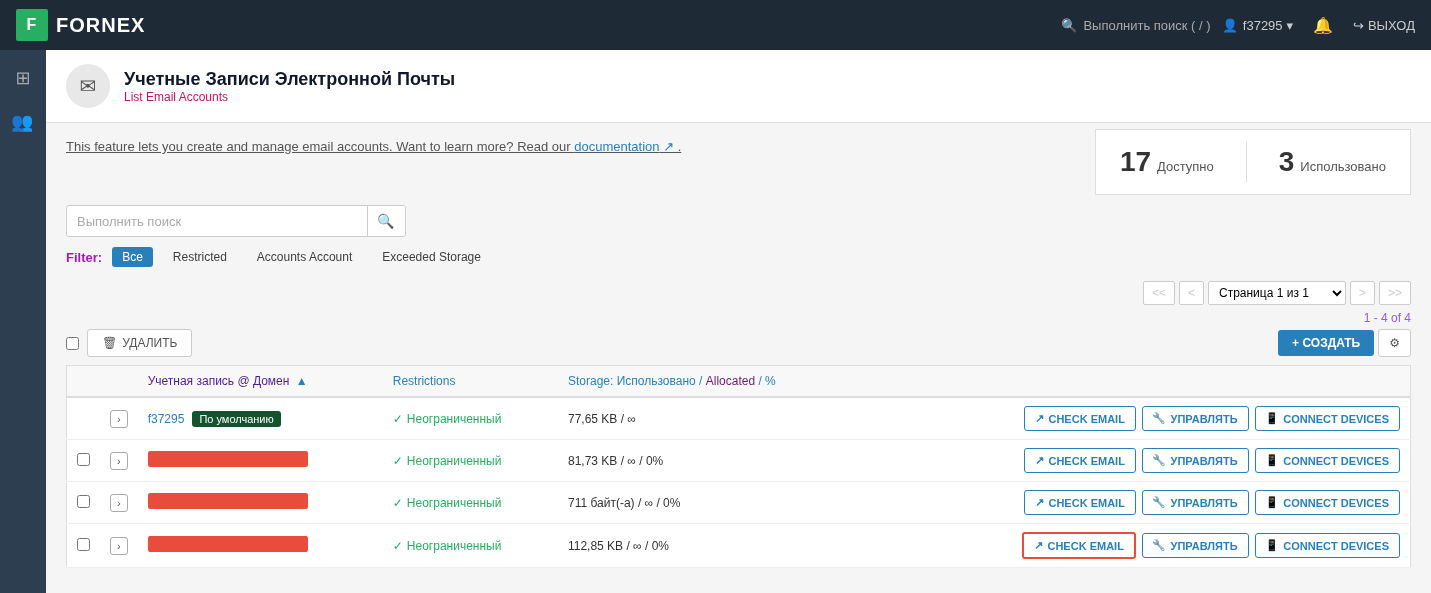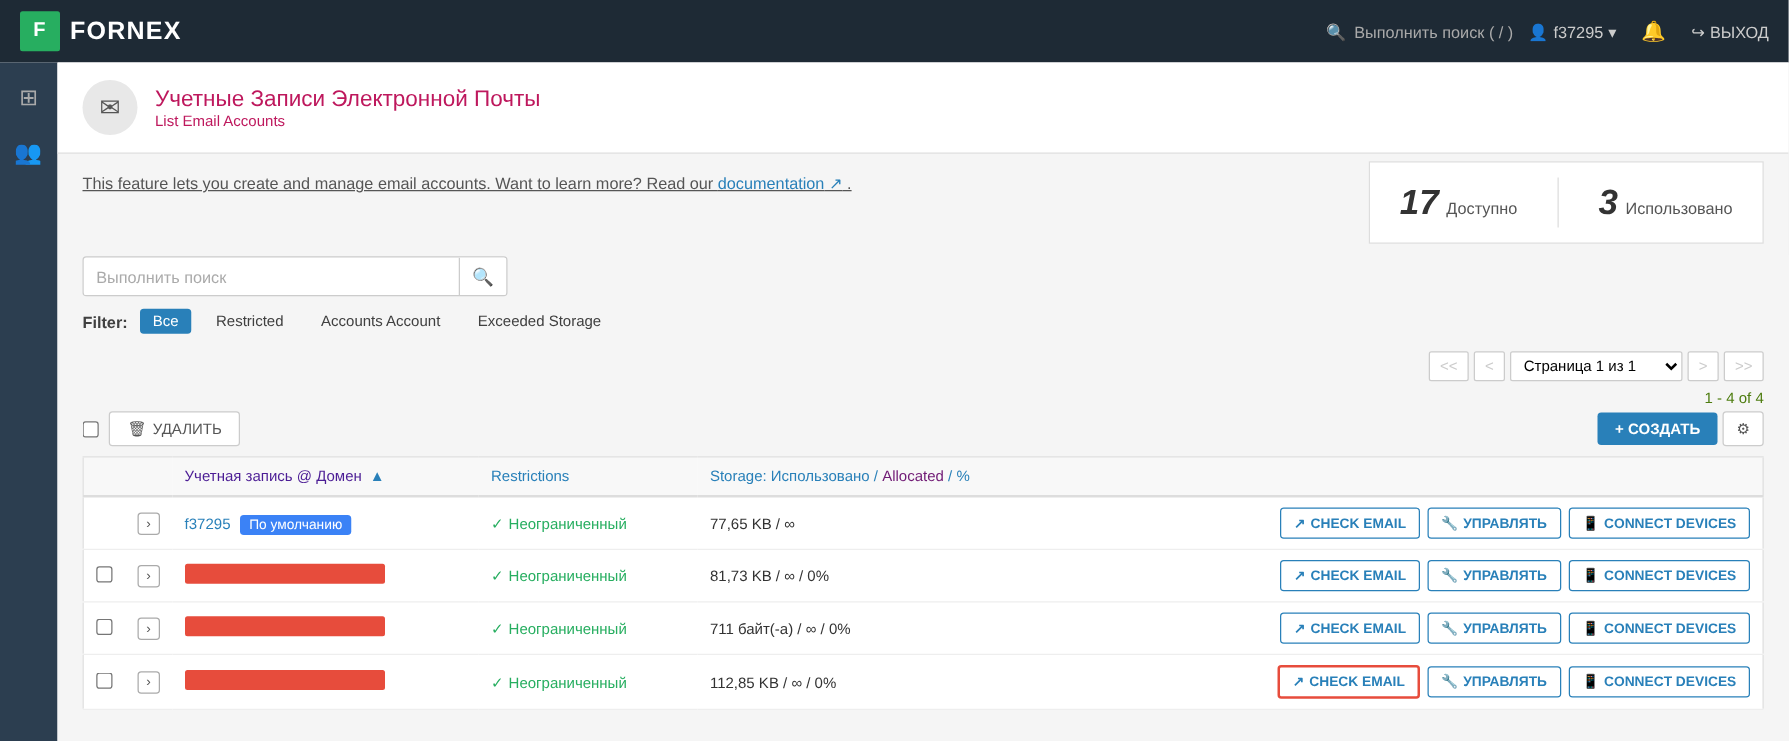--- a/index.html
+++ b/index.html
@@ -112,22 +112,22 @@
       background: #e8e8e8;
       border-radius: 50%;
       display: flex;
       align-items: center;
       justify-content: center;
       color: #555;
       font-size: 20px;
     }
     .page-header-text h1 {
       font-size: 18px;
-      font-weight: 400;
-      color: #be185d;
+      font-weight: 700;
+      color: #0f172a;
     }
     .page-header-text p {
       font-size: 12px;
       color: #be185d;
     }
 
     
     .content {
       padding: 16px 20px;
     }
@@ -156,21 +156,20 @@
     }
     .stat-item {
       display: flex;
       align-items: baseline;
       gap: 6px;
     }
     .stat-number {
       font-size: 28px;
       font-weight: bold;
       color: #333;
-      font-style: italic;
     }
     .stat-label {
       font-size: 13px;
       color: #555;
     }
     .stat-divider {
       width: 1px;
       height: 40px;
       background: #ddd;
     }
@@ -213,21 +212,21 @@
 
     
     .filter-row {
       display: flex;
       align-items: center;
       gap: 10px;
       margin-bottom: 14px;
     }
     .filter-label {
       font-size: 13px;
-      color: #404040;
+      color: #a21caf;
       font-weight: bold;
     }
     .filter-btn {
       padding: 3px 10px;
       border-radius: 3px;
       border: none;
       cursor: pointer;
       font-size: 12px;
     }
     .filter-btn.active {
@@ -260,21 +259,21 @@
     .page-select {
       font-size: 12px;
       border: 1px solid #ccc;
       padding: 3px 20px 3px 6px;
       border-radius: 2px;
       background: #fff;
       cursor: pointer;
     }
     .results-count {
       font-size: 12px;
-      color: #4d7c0f;
+      color: #8b5cf6;
       text-align: right;
       margin-bottom: 4px;
     }
 
     
     .toolbar {
       display: flex;
       align-items: center;
       justify-content: space-between;
       margin-bottom: 8px;
@@ -353,21 +352,21 @@
       background: none;
       border: 1px solid #aaa;
       border-radius: 3px;
       cursor: pointer;
       padding: 2px 6px;
       color: #555;
       font-size: 11px;
     }
 
     .badge-default {
-      background: #3b82f6;
+      background: #14532d;
       color: #fff;
       padding: 2px 7px;
       border-radius: 3px;
       font-size: 11px;
       margin-top: 35px;
     }
 
     .check-green {
       color: #27ae60;
       margin-right: 4px;

